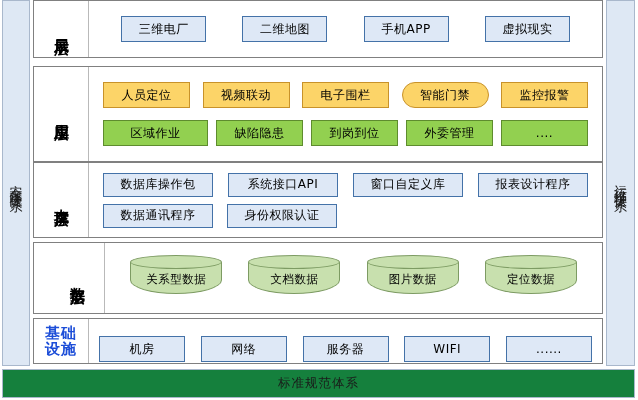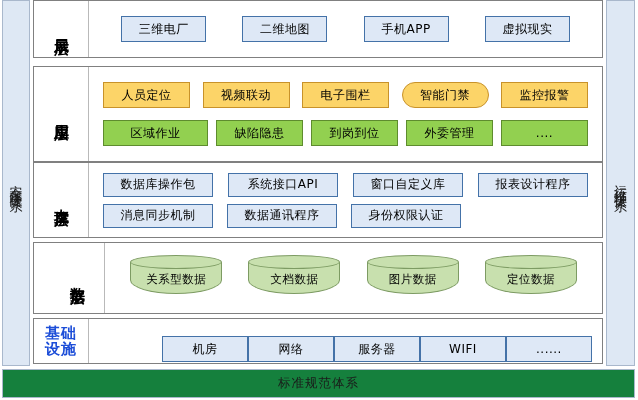--- a/index.html
+++ b/index.html
@@ -215,21 +215,20 @@
         <span class="vtext">支撑层</span>
       </div>
       <div class="layer-body" style="gap:7px;">
         <div class="row" style="justify-content:space-between;padding:0 14px;">
           <div class="chip blue" style="width:110px;height:24px;">数据库操作包</div>
           <div class="chip blue" style="width:110px;height:24px;">系统接口API</div>
           <div class="chip blue" style="width:110px;height:24px;">窗口自定义库</div>
           <div class="chip blue" style="width:110px;height:24px;">报表设计程序</div>
         </div>
         <div class="row" style="justify-content:flex-start;padding:0 14px;gap:14px;">
-          <div class="chip blue" style="width:110px;height:24px;">消息同步机制</div>
           <div class="chip blue" style="width:110px;height:24px;">数据通讯程序</div>
           <div class="chip blue" style="width:110px;height:24px;">身份权限认证</div>
         </div>
       </div>
     </div>
 
     <div class="layer" id="layer-3" style="top:242px;height:72px;padding-left:16px;">
       <div class="layer-label">
         <span class="vtext">数据层</span>
       </div>
@@ -258,21 +257,21 @@
         </div>
       </div>
     </div>
 
     <div class="layer" id="layer-4" style="top:318px;height:46px;">
       <div class="layer-label two-line">
         <span class="hlabel">基础
 设施</span>
       </div>
       <div class="layer-body">
-        <div class="row" style="justify-content:flex-end;padding:0 10px;margin-top:16px;">
+        <div class="row" style="justify-content:space-between;padding:0 10px;margin-top:16px;">
           <div class="chip blue" style="width:86px;height:26px;">机房</div>
           <div class="chip blue" style="width:86px;height:26px;">网络</div>
           <div class="chip blue" style="width:86px;height:26px;">服务器</div>
           <div class="chip blue" style="width:86px;height:26px;">WIFI</div>
           <div class="chip blue" style="width:86px;height:26px;">......</div>
         </div>
       </div>
     </div>
 
   </div>

